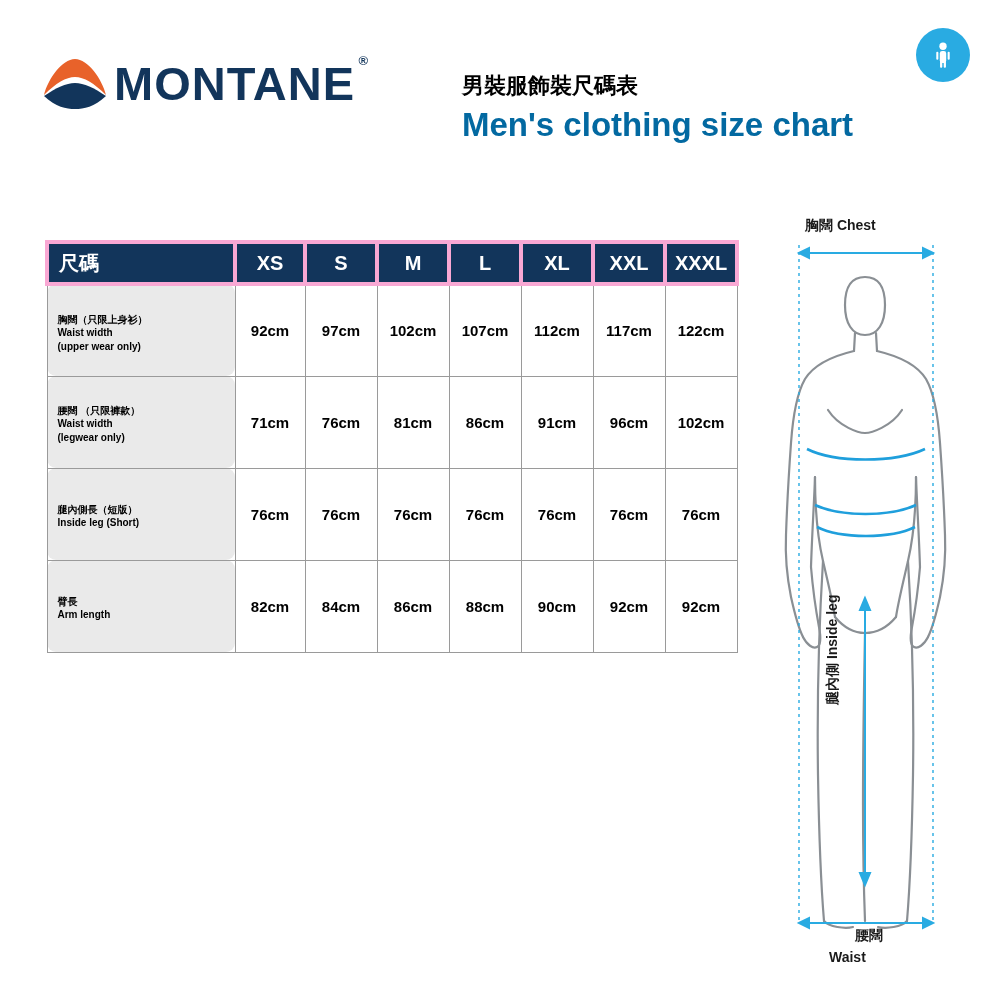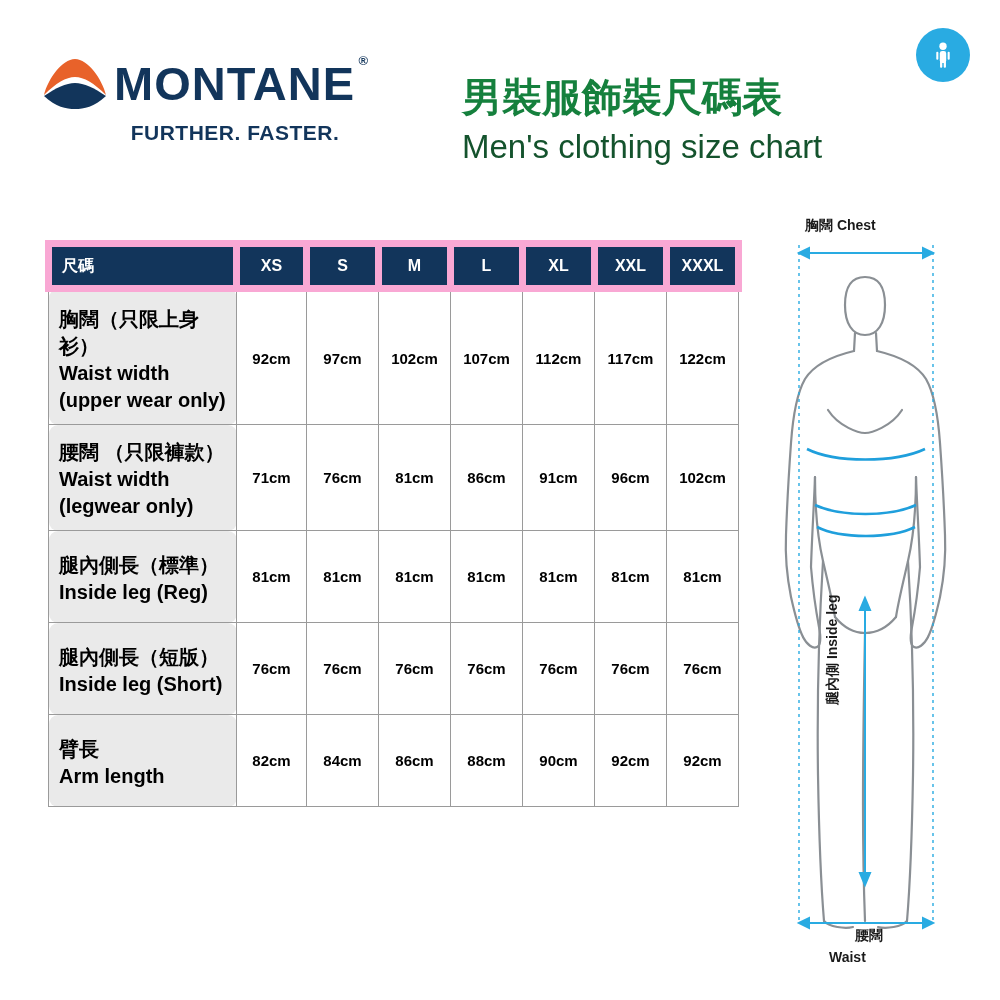--- a/index.html
+++ b/index.html
@@ -62,30 +62,30 @@
     margin-top: 10px;
     margin-left: 26px;
   }
 
   .titles {
     position: absolute;
     left: 462px;
     top: 72px;
   }
   .title-zh {
-    font-size: 40px;
-    font-weight: bold;
-    color: #15803d;
+    font-size: 22px;
+    font-weight: bold;
+    color: #000000;
     line-height: 1.25;
     white-space: nowrap;
   }
   .title-en {
     font-size: 33px;
-    font-weight: normal;
-    color: #14532d;
+    font-weight: bold;
+    color: #0369a1;
     line-height: 1.25;
     margin-top: 4px;
     white-space: nowrap;
   }
 
   .person-badge {
     position: absolute;
     right: 30px;
     top: 28px;
     width: 54px;
@@ -111,33 +111,33 @@
     border: 1px solid #9a9a9a;
     font-size: 15px;
     color: #000;
   }
   .chart-table thead th {
     background: #12355b;
     color: #ffffff;
     font-weight: bold;
     height: 36px;
     text-align: center;
-    border: 7px solid #f9a8d4;
-    font-size: 16px;
+    border: 4px solid #f9a8d4;
+    font-size: 20px;
   }
   .chart-table thead th.head-label {
     text-align: left;
     padding-left: 10px;
   }
   .chart-table td.rowlabel {
     background: #eaeaea;
     padding: 14px 0 10px 10px;
     font-weight: bold;
     line-height: 1.35;
-    font-size: 20px;
+    font-size: 10px;
     vertical-align: middle;
     border-radius: 9px;
   }
   .chart-table td.val {
     text-align: center;
     font-weight: bold;
     vertical-align: middle;
     font-size: 15px;
   }
   .chart-table tbody tr {
@@ -191,23 +191,20 @@
       <span class="brand-mark">
         <svg viewBox="0 0 66 56" width="66" height="56">
           <path d="M33 4 C20 4 6 24 2 40 C14 28 24 22 33 22 C42 22 52 28 64 40 C60 24 46 4 33 4 Z" fill="#e8622a"></path>
           <path d="M2 41 C14 52 24 54 33 54 C42 54 52 52 64 41 C52 33 42 28 33 28 C24 28 14 33 2 41 Z" fill="#12355b"></path>
         </svg>
       </span>
       <span class="brand-name">
         <span>MONTANE</span><span class="brand-reg">®</span>
       </span>
     </div>
-    <div class="brand-tag">
-      <span>FURTHER. FASTER.</span>
-    </div>
   </div>
 
   <div class="titles">
     <div class="title-zh">男裝服飾裝尺碼表</div>
     <div class="title-en">Men's clothing size chart</div>
   </div>
 
   <div class="person-badge">
     <svg viewBox="0 0 40 40" width="32" height="32">
       <circle cx="20" cy="9" r="4.6" fill="#ffffff"></circle>
@@ -266,33 +263,20 @@
         <td class="val">71cm</td>
         <td class="val">76cm</td>
         <td class="val">81cm</td>
         <td class="val">86cm</td>
         <td class="val">91cm</td>
         <td class="val">96cm</td>
         <td class="val">102cm</td>
       </tr>
       <tr>
         <td class="rowlabel">
-          <div>腿內側長（標準）</div>
-          <div>Inside leg (Reg)</div>
-        </td>
-        <td class="val">81cm</td>
-        <td class="val">81cm</td>
-        <td class="val">81cm</td>
-        <td class="val">81cm</td>
-        <td class="val">81cm</td>
-        <td class="val">81cm</td>
-        <td class="val">81cm</td>
-      </tr>
-      <tr>
-        <td class="rowlabel">
           <div>腿內側長（短版）</div>
           <div>Inside leg (Short)</div>
         </td>
         <td class="val">76cm</td>
         <td class="val">76cm</td>
         <td class="val">76cm</td>
         <td class="val">76cm</td>
         <td class="val">76cm</td>
         <td class="val">76cm</td>
         <td class="val">76cm</td>

